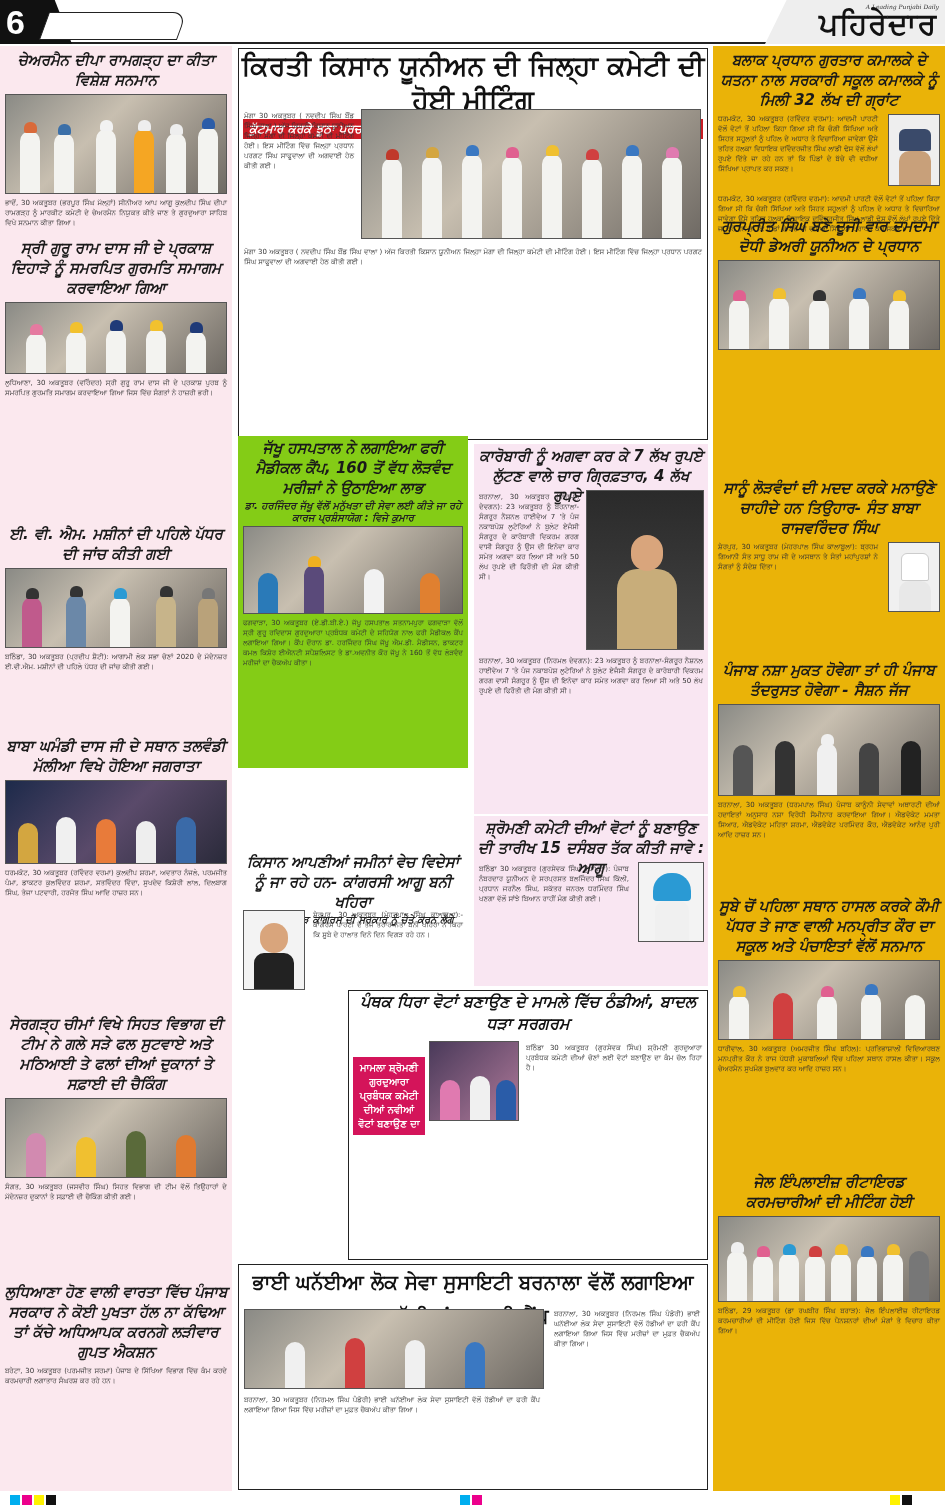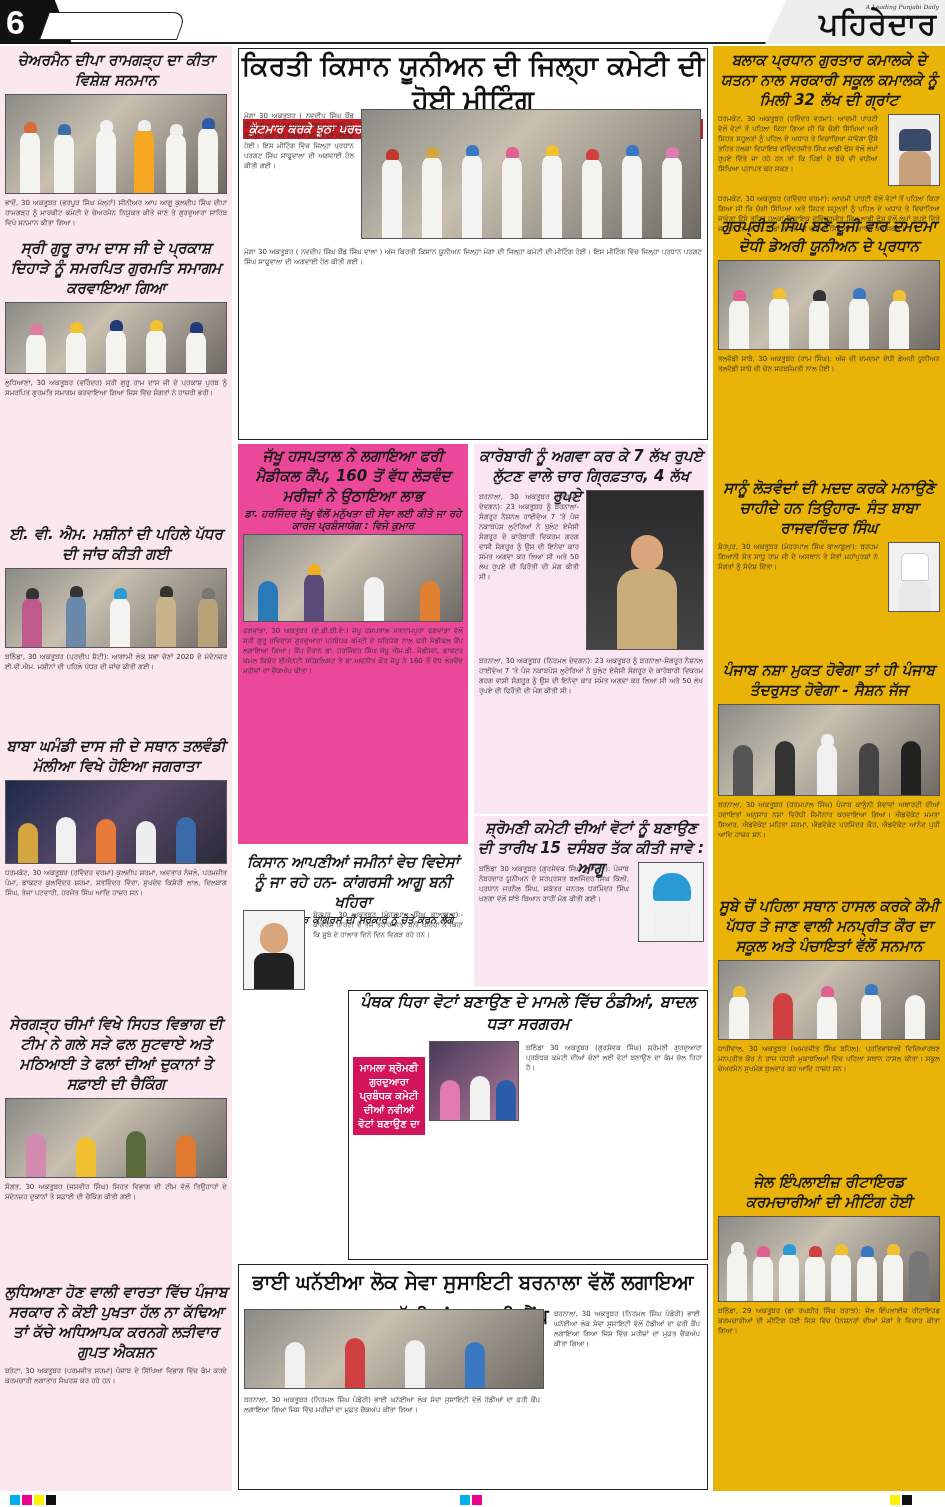--- a/index.html
+++ b/index.html
@@ -147,21 +147,21 @@
       <div class="fig" style="left:220px;height:80px;"></div>
         <div class="head" style="left:224px;bottom:78px;background:#d04040;"></div>
       <div class="fig" style="left:260px;height:84px;"></div>
         <div class="head" style="left:264px;bottom:82px;background:#3a78c2;"></div>
       <div class="fig" style="left:300px;height:82px;"></div>
         <div class="head" style="left:304px;bottom:80px;background:#e07ab0;"></div>
     </div>
     <div class="body" style="position:absolute;left:0;top:196px;width:100%;height:190px;">ਮੋਗਾ 30 ਅਕਤੂਬਰ ( ਨਵਦੀਪ ਸਿੰਘ ਬੌਂਡ ਸਿੰਘ ਵਾਲਾ ) ਅੱਜ ਕਿਰਤੀ ਕਿਸਾਨ ਯੂਨੀਅਨ ਜਿਲ੍ਹਾ ਮੋਗਾ ਦੀ ਜਿਲ੍ਹਾ ਕਮੇਟੀ ਦੀ ਮੀਟਿੰਗ ਹੋਈ। ਇਸ ਮੀਟਿੰਗ ਵਿੱਚ ਜਿਲ੍ਹਾ ਪ੍ਰਧਾਨ ਪਰਗਟ ਸਿੰਘ ਸਾਫੂਵਾਲਾ ਦੀ ਅਗਵਾਈ ਹੇਠ ਕੀਤੀ ਗਈ।</div>
   </div>
 
-  <div class="story" style="top:398px;width:230px;background:#ec4899;height:400px;">
+  <div class="story" style="top:390px;width:230px;background:#84cc16;height:332px;">
     <div class="hl">ਜੱਖੂ ਹਸਪਤਾਲ ਨੇ ਲਗਾਇਆ ਫਰੀ ਮੈਡੀਕਲ ਕੈਂਪ, 160 ਤੋਂ ਵੱਧ ਲੋੜਵੰਦ ਮਰੀਜ਼ਾਂ ਨੇ ਉਠਾਇਆ ਲਾਭ</div>
     <div class="byline">ਡਾ. ਹਰਜਿੰਦਰ ਜੱਖੂ ਵੱਲੋਂ ਮਨੁੱਖਤਾ ਦੀ ਸੇਵਾ ਲਈ ਕੀਤੇ ਜਾ ਰਹੇ ਕਾਰਜ ਪ੍ਰਸ਼ੰਸਾਯੋਗ : ਵਿਜੇ ਕੁਮਾਰ</div>
     <div class="photo" style="height:88px;">
       <div class="fig" style="left:14px;height:40px;background:#2a7ab8;"></div>
       <div class="fig" style="left:60px;height:48px;background:#5a4a7a;"></div>
         <div class="head" style="left:64px;bottom:46px;background:#f0b020;"></div>
       <div class="fig" style="left:120px;height:44px;background:#f2f2f2;"></div>
       <div class="fig" style="left:176px;height:40px;background:#e08030;"></div>
     </div>
     <div class="body" style="height:250px;">ਫਗਵਾੜਾ, 30 ਅਕਤੂਬਰ (ਏ.ਡੀ.ਬੀ.ਏ.) ਜੱਖੂ ਹਸਪਤਾਲ ਸਤਨਾਮਪੁਰਾ ਫਗਵਾੜਾ ਵੱਲੋਂ ਸ੍ਰੀ ਗੁਰੂ ਰਵਿਦਾਸ ਗੁਰਦੁਆਰਾ ਪ੍ਰਬੰਧਕ ਕਮੇਟੀ ਦੇ ਸਹਿਯੋਗ ਨਾਲ ਫਰੀ ਮੈਡੀਕਲ ਕੈਂਪ ਲਗਾਇਆ ਗਿਆ। ਕੈਂਪ ਦੌਰਾਨ ਡਾ. ਹਰਜਿੰਦਰ ਸਿੰਘ ਜੱਖੂ ਐਮ.ਡੀ. ਮੈਡੀਸਨ, ਡਾਕਟਰ ਕਮਲ ਕਿਸ਼ੋਰ ਈਐਨਟੀ ਸਪੈਸ਼ਲਿਸਟ ਤੇ ਡਾ.ਅਵਨੀਤ ਕੌਰ ਜੱਖੂ ਨੇ 160 ਤੋਂ ਵੱਧ ਲੋੜਵੰਦ ਮਰੀਜਾਂ ਦਾ ਚੈਕਅੱਪ ਕੀਤਾ।</div>
@@ -240,21 +240,20 @@
         <div class="head" style="left:14px;bottom:48px;background:#e06090;"></div>
       <div class="fig" style="left:50px;height:52px;"></div>
         <div class="head" style="left:54px;bottom:50px;background:#f0c030;"></div>
       <div class="fig" style="left:90px;height:50px;"></div>
         <div class="head" style="left:94px;bottom:48px;background:#333;"></div>
       <div class="fig" style="left:130px;height:52px;"></div>
         <div class="head" style="left:134px;bottom:50px;background:#3a78c2;"></div>
       <div class="fig" style="left:170px;height:50px;"></div>
         <div class="head" style="left:174px;bottom:48px;background:#f0c030;"></div>
     </div>
-    <div class="body" style="height:130px;">ਤਲਵੰਡੀ ਸਾਬੋ, 30 ਅਕਤੂਬਰ (ਰਾਮ ਸਿੰਘ): ਅੱਜ ਦੀ ਦਮਦਮਾ ਦੋਧੀ ਡੇਅਰੀ ਯੂਨੀਅਨ ਤਲਵੰਡੀ ਸਾਬੋ ਦੀ ਚੋਣ ਸਰਬਸੰਮਤੀ ਨਾਲ ਹੋਈ।</div>
   </div>
 
   <div class="story" style="top:430px;">
     <div class="hl">ਸਾਨੂੰ ਲੋੜਵੰਦਾਂ ਦੀ ਮਦਦ ਕਰਕੇ ਮਨਾਉਣੇ ਚਾਹੀਦੇ ਹਨ ਤਿਉਹਾਰ- ਸੰਤ ਬਾਬਾ ਰਾਜਵਰਿੰਦਰ ਸਿੰਘ</div>
     <div style="display:flex;">
       <div class="body" style="width:170px;height:120px;">ਸ਼ੇਰਪੁਰ, 30 ਅਕਤੂਬਰ (ਮੇਹਰਪਾਲ ਸਿੰਘ ਕਾਲਾਬੂਲਾ): ਬ੍ਰਹਮ ਗਿਆਨੀ ਸੰਤ ਸਾਧੂ ਰਾਮ ਜੀ ਦੇ ਅਸਥਾਨ ਤੇ ਸੰਤਾਂ ਮਹਾਂਪੁਰਸ਼ਾਂ ਨੇ ਸੰਗਤਾਂ ਨੂੰ ਸੰਦੇਸ਼ ਦਿੱਤਾ।</div>
       <div class="photo" style="width:52px;height:70px;background:#f0f0f0;">
         <div class="head" style="left:12px;bottom:30px;width:28px;height:28px;background:#fff;border:1px solid #ccc;"></div>
         <div class="fig" style="left:10px;width:32px;height:30px;background:#e8e8e8;"></div>
       </div>

